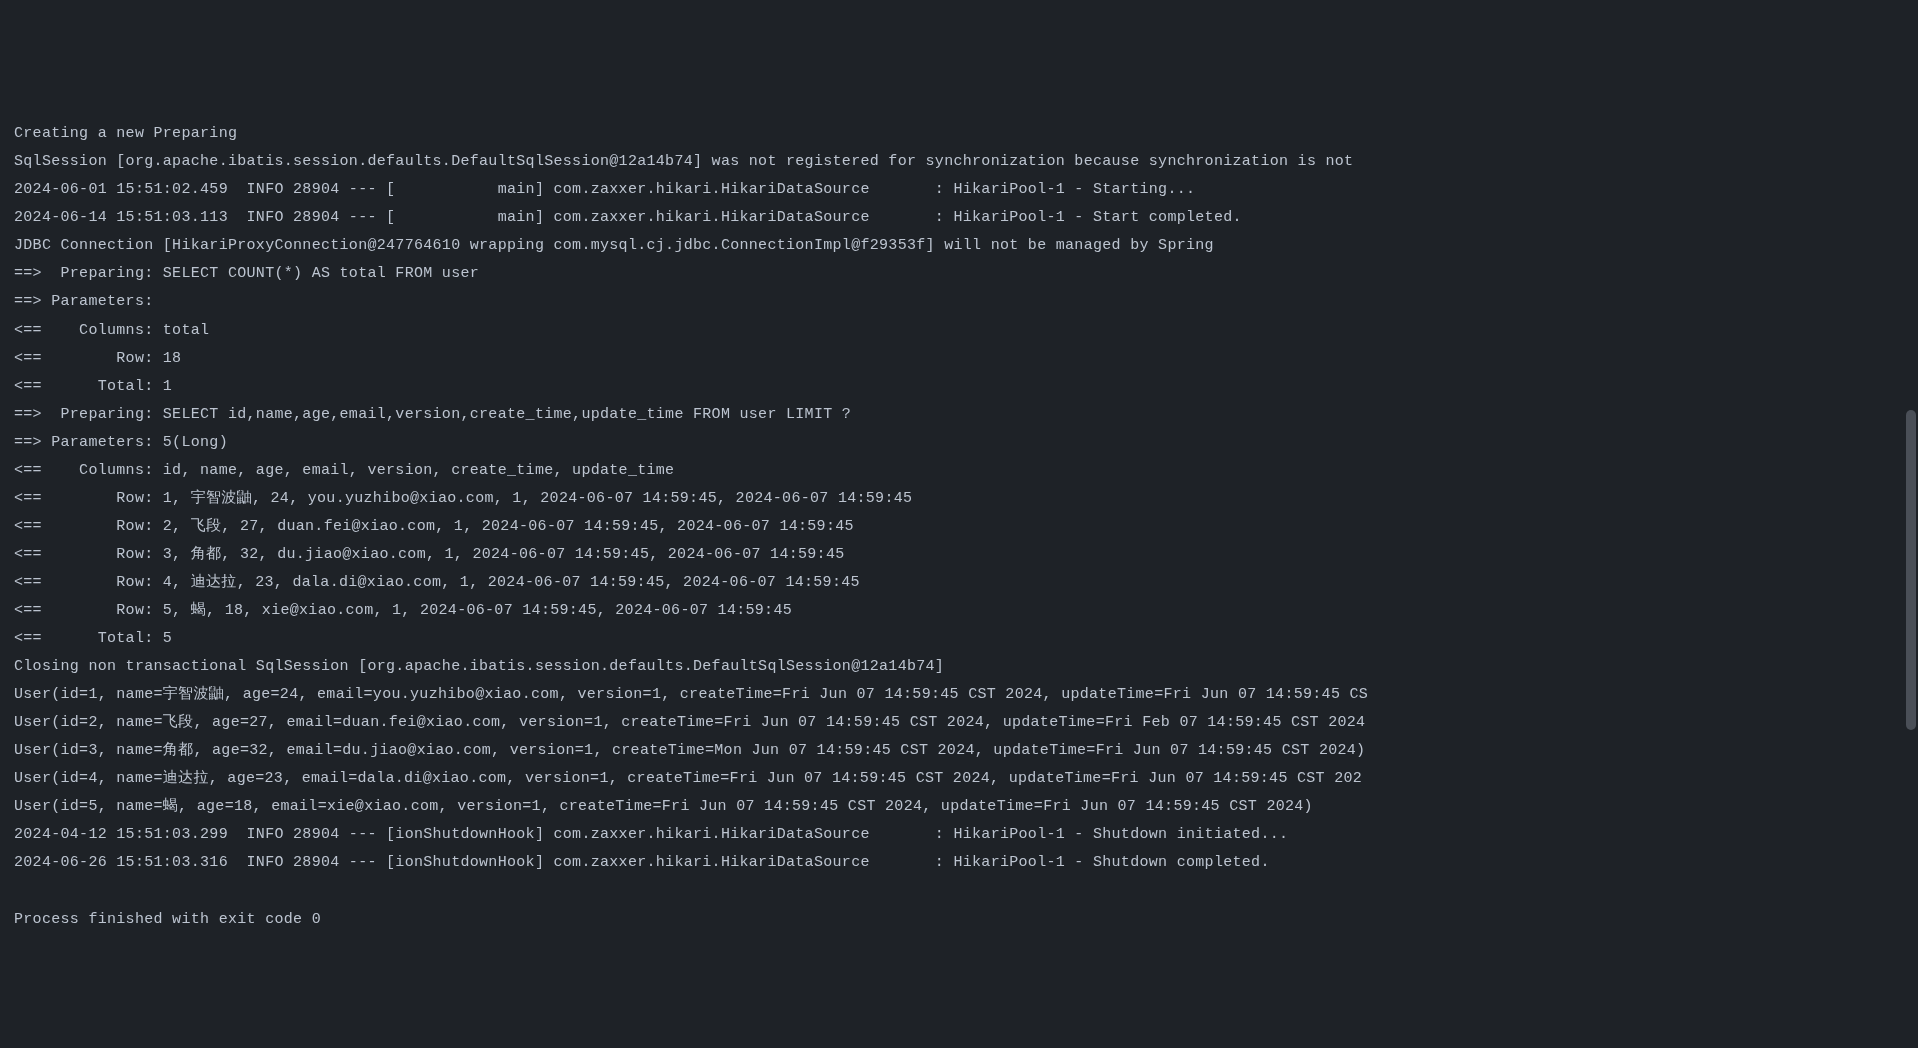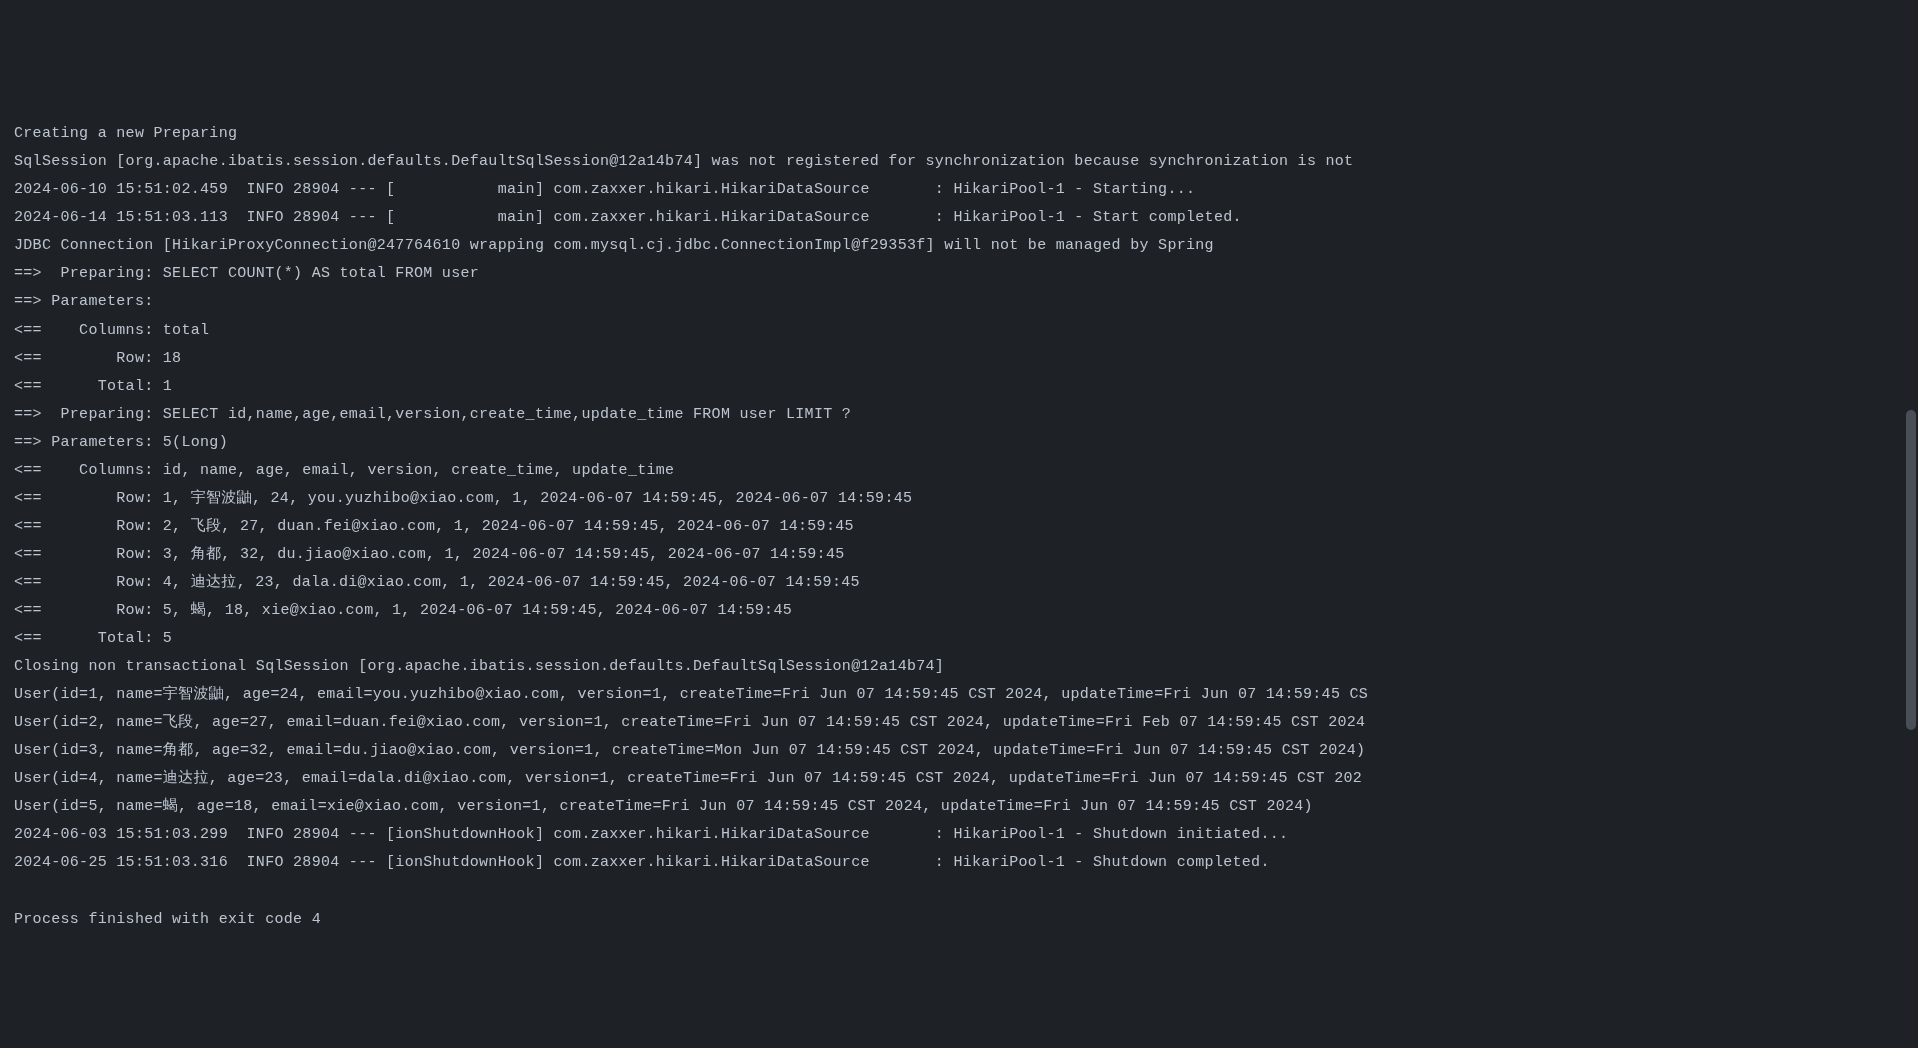--- a/index.html
+++ b/index.html
@@ -41,21 +41,21 @@
       border-radius: 5px;
     }
   </style>
 </head>
 <body>
 
 
 
 <div class="console-output"><span>Creating a new Preparing</span>
 <span>SqlSession [org.apache.ibatis.session.defaults.DefaultSqlSession@12a14b74] was not registered for synchronization because synchronization is not</span>
-<span>2024-06-10 15:51:02.459  INFO 28904 --- [           main] com.zaxxer.hikari.HikariDataSource       : HikariPool-1 - Starting...</span>
+<span>2024-06-01 15:51:02.459  INFO 28904 --- [           main] com.zaxxer.hikari.HikariDataSource       : HikariPool-1 - Starting...</span>
 <span>2024-06-14 15:51:03.113  INFO 28904 --- [           main] com.zaxxer.hikari.HikariDataSource       : HikariPool-1 - Start completed.</span>
 <span>JDBC Connection [HikariProxyConnection@247764610 wrapping com.mysql.cj.jdbc.ConnectionImpl@f29353f] will not be managed by Spring</span>
 <span>==&gt;  Preparing: SELECT COUNT(*) AS total FROM user</span>
 <span>==&gt; Parameters: </span>
 <span>&lt;==    Columns: total</span>
 <span>&lt;==        Row: 18</span>
 <span>&lt;==      Total: 1</span>
 <span>==&gt;  Preparing: SELECT id,name,age,email,version,create_time,update_time FROM user LIMIT ?</span>
 <span>==&gt; Parameters: 5(Long)</span>
 <span>&lt;==    Columns: id, name, age, email, version, create_time, update_time</span>
@@ -64,23 +64,23 @@
 <span>&lt;==        Row: 3, 角都, 32, du.jiao@xiao.com, 1, 2024-06-07 14:59:45, 2024-06-07 14:59:45</span>
 <span>&lt;==        Row: 4, 迪达拉, 23, dala.di@xiao.com, 1, 2024-06-07 14:59:45, 2024-06-07 14:59:45</span>
 <span>&lt;==        Row: 5, 蝎, 18, xie@xiao.com, 1, 2024-06-07 14:59:45, 2024-06-07 14:59:45</span>
 <span>&lt;==      Total: 5</span>
 <span>Closing non transactional SqlSession [org.apache.ibatis.session.defaults.DefaultSqlSession@12a14b74]</span>
 <span>User(id=1, name=宇智波鼬, age=24, email=you.yuzhibo@xiao.com, version=1, createTime=Fri Jun 07 14:59:45 CST 2024, updateTime=Fri Jun 07 14:59:45 CS</span>
 <span>User(id=2, name=飞段, age=27, email=duan.fei@xiao.com, version=1, createTime=Fri Jun 07 14:59:45 CST 2024, updateTime=Fri Feb 07 14:59:45 CST 2024</span>
 <span>User(id=3, name=角都, age=32, email=du.jiao@xiao.com, version=1, createTime=Mon Jun 07 14:59:45 CST 2024, updateTime=Fri Jun 07 14:59:45 CST 2024)</span>
 <span>User(id=4, name=迪达拉, age=23, email=dala.di@xiao.com, version=1, createTime=Fri Jun 07 14:59:45 CST 2024, updateTime=Fri Jun 07 14:59:45 CST 202</span>
 <span>User(id=5, name=蝎, age=18, email=xie@xiao.com, version=1, createTime=Fri Jun 07 14:59:45 CST 2024, updateTime=Fri Jun 07 14:59:45 CST 2024)</span>
-<span>2024-06-03 15:51:03.299  INFO 28904 --- [ionShutdownHook] com.zaxxer.hikari.HikariDataSource       : HikariPool-1 - Shutdown initiated...</span>
-<span>2024-06-25 15:51:03.316  INFO 28904 --- [ionShutdownHook] com.zaxxer.hikari.HikariDataSource       : HikariPool-1 - Shutdown completed.</span>
+<span>2024-04-12 15:51:03.299  INFO 28904 --- [ionShutdownHook] com.zaxxer.hikari.HikariDataSource       : HikariPool-1 - Shutdown initiated...</span>
+<span>2024-06-26 15:51:03.316  INFO 28904 --- [ionShutdownHook] com.zaxxer.hikari.HikariDataSource       : HikariPool-1 - Shutdown completed.</span>
 <span></span>
-<span>Process finished with exit code 4</span></div>
+<span>Process finished with exit code 0</span></div>
 
 <div class="scrollbar-track">
   <div class="scrollbar-thumb"></div>
 </div>
 
 
 
 
 </body></html>

